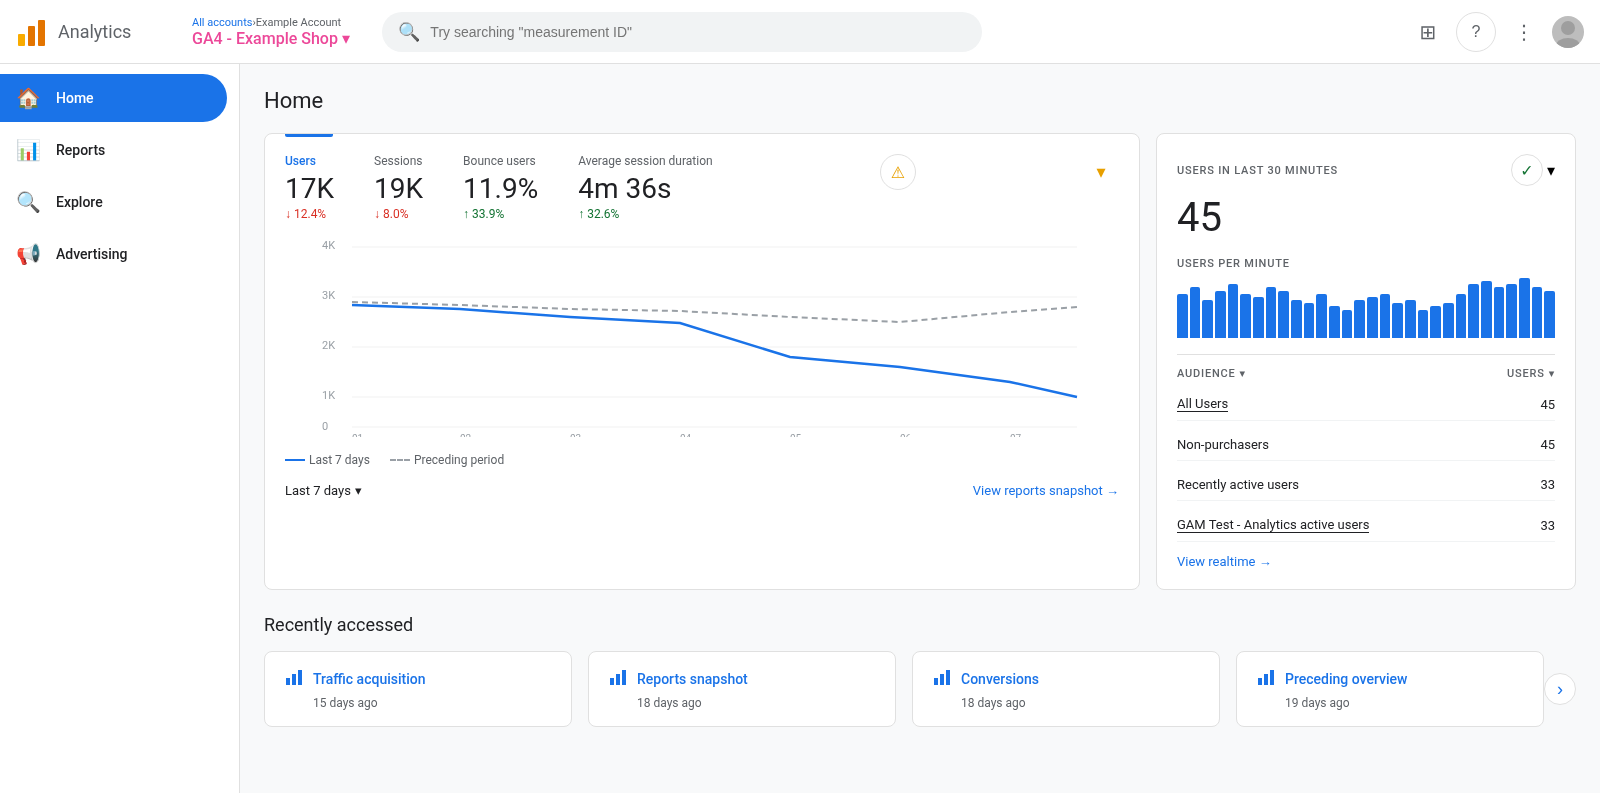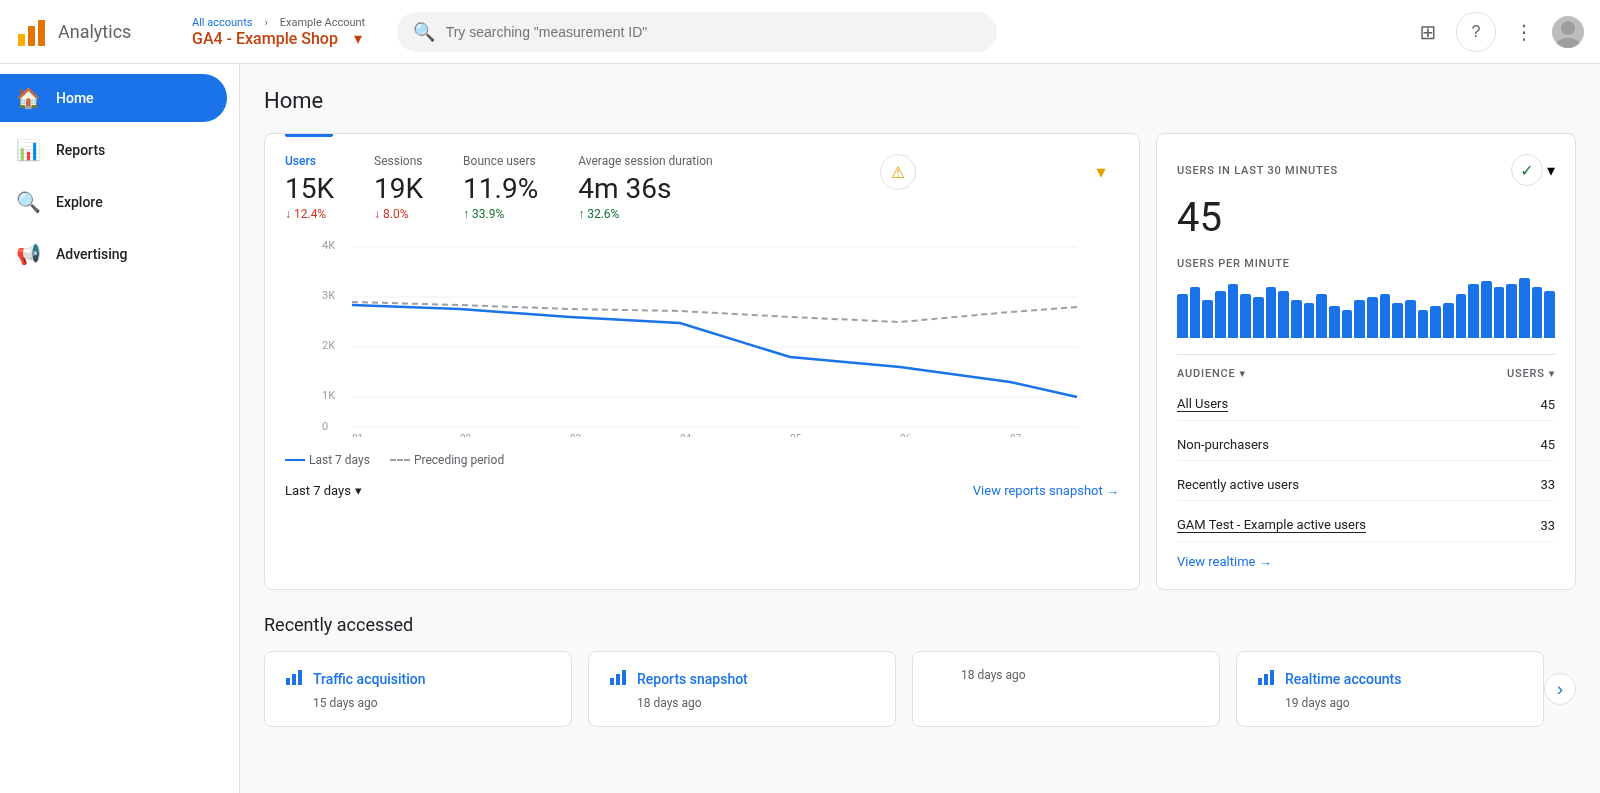--- a/index.html
+++ b/index.html
@@ -8,22 +8,22 @@
     
     .top-nav {
       display: flex; align-items: center; height: 64px;
       background: #fff; border-bottom: 1px solid #e0e0e0;
       padding: 0 16px; gap: 16px; position: fixed; top: 0; left: 0; right: 0; z-index: 100;
     }
     .logo-area { display: flex; align-items: center; gap: 10px; min-width: 160px; }
     .logo-icon { width: 32px; height: 32px; }
     .app-title { font-size: 18px; font-weight: 400; color: #5f6368; }
     .account-selector { display: flex; flex-direction: column; justify-content: center; }
-    .breadcrumb { font-size: 11px; color: #5f6368; display: flex; align-items: center; gap: 12px; }
-    .account-name { font-size: 16px; font-weight: 500; color: #c2410c; display: flex; align-items: center; gap: 16px; cursor: pointer; }
+    .breadcrumb { font-size: 11px; color: #5f6368; display: flex; align-items: center; gap: 0; }
+    .account-name { font-size: 16px; font-weight: 500; color: #ec4899; display: flex; align-items: center; gap: 4px; cursor: pointer; }
     .search-bar {
       flex: 1; max-width: 600px; height: 40px; background: #f1f3f4;
       border-radius: 24px; display: flex; align-items: center;
       padding: 0 16px; gap: 10px; margin: 0 16px;
     }
     .search-bar input { background: transparent; border: none; outline: none; font-size: 14px; color: #5f6368; flex: 1; }
     .nav-icons { margin-left: auto; display: flex; align-items: center; gap: 8px; }
     .nav-icon-btn {
       width: 40px; height: 40px; border-radius: 50%; border: none;
       background: transparent; cursor: pointer; display: flex; align-items: center;
@@ -206,21 +206,21 @@
   <div class="cards-row">
 
     <div class="main-card">
 
       <div style="position:absolute;top:0;left:20px;width:48px;height:3px;background:#1a73e8;border-radius:0 0 2px 2px;"></div>
 
       <div class="metrics-row">
 
         <div class="metric-item">
           <span class="metric-label blue">Users</span>
-          <span class="metric-value">15K</span>
+          <span class="metric-value">17K</span>
           <span class="metric-change down">↓ 12.4%</span>
         </div>
 
         <div class="metric-item">
           <span class="metric-label">Sessions</span>
           <span class="metric-value">19K</span>
           <span class="metric-change down">↓ 8.0%</span>
         </div>
 
         <div class="metric-item">
@@ -356,21 +356,21 @@
   </div>
           <div class="audience-row">
     <span class="audience-name">Non-purchasers</span>
     <span class="audience-users">45</span>
   </div>
           <div class="audience-row">
     <span class="audience-name">Recently active users</span>
     <span class="audience-users">33</span>
   </div>
           <div class="audience-row">
-    <span class="audience-name underline">GAM Test - Example active users</span>
+    <span class="audience-name underline">GAM Test - Analytics active users</span>
     <span class="audience-users">33</span>
   </div>
         </div>
 
       <div style="text-align:right;margin-top:12px;">
         <a class="view-link">
           <span>View realtime →</span>
         </a>
       </div>
     </div>
@@ -400,32 +400,42 @@
                   <rect x="1" y="10" width="4" height="7" fill="#1a73e8"></rect>
                   <rect x="7" y="6" width="4" height="11" fill="#1a73e8"></rect>
                   <rect x="13" y="2" width="4" height="15" fill="#1a73e8"></rect>
                 </svg>
       </span>
       <span class="recent-card-name">Reports snapshot</span>
     </div>
     <span class="recent-card-time">18 days ago</span>
   </div>
           <div class="recent-card">
+    <div class="recent-card-title">
+      <span class="recent-card-icon">
+        <svg width="18" height="18" viewBox="0 0 18 18">
+                  <rect x="1" y="10" width="4" height="7" fill="#1a73e8"></rect>
+                  <rect x="7" y="6" width="4" height="11" fill="#1a73e8"></rect>
+                  <rect x="13" y="2" width="4" height="15" fill="#1a73e8"></rect>
+                </svg>
+      </span>
+      <span class="recent-card-name">Conversions</span>
+    </div>
     <span class="recent-card-time">18 days ago</span>
   </div>
           <div class="recent-card">
     <div class="recent-card-title">
       <span class="recent-card-icon">
         <svg width="18" height="18" viewBox="0 0 18 18">
                   <rect x="1" y="10" width="4" height="7" fill="#1a73e8"></rect>
                   <rect x="7" y="6" width="4" height="11" fill="#1a73e8"></rect>
                   <rect x="13" y="2" width="4" height="15" fill="#1a73e8"></rect>
                 </svg>
       </span>
-      <span class="recent-card-name">Realtime accounts</span>
+      <span class="recent-card-name">Preceding overview</span>
     </div>
     <span class="recent-card-time">19 days ago</span>
   </div>
         </div>
       <button class="next-btn">›</button>
     </div>
   </div>
 </main>
 
 </body></html>

